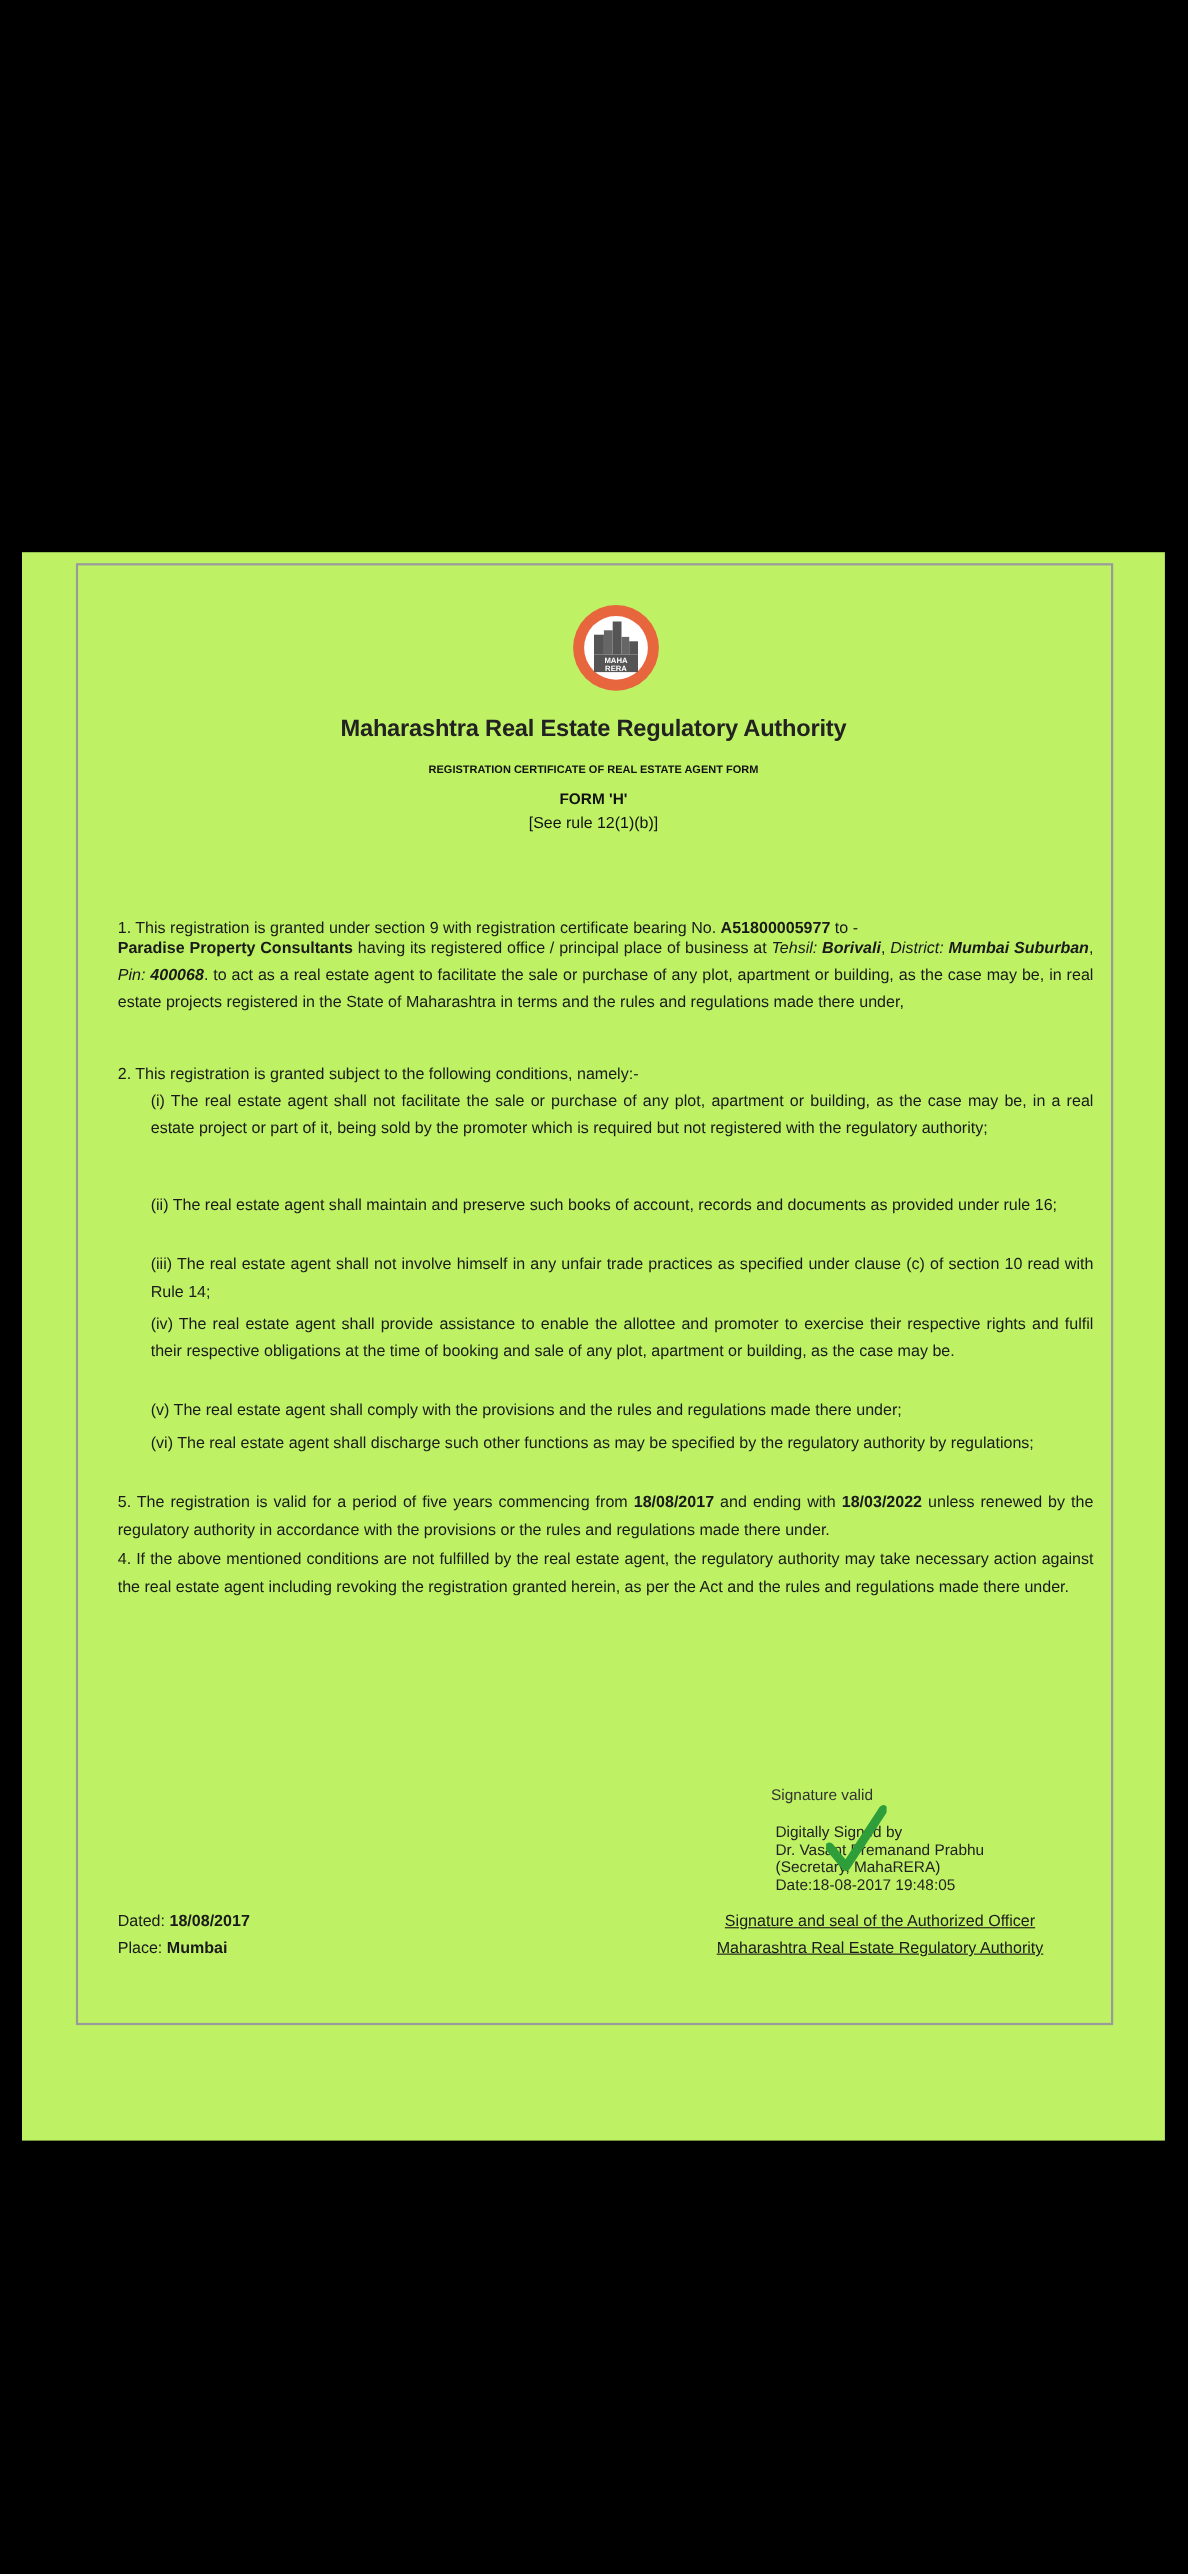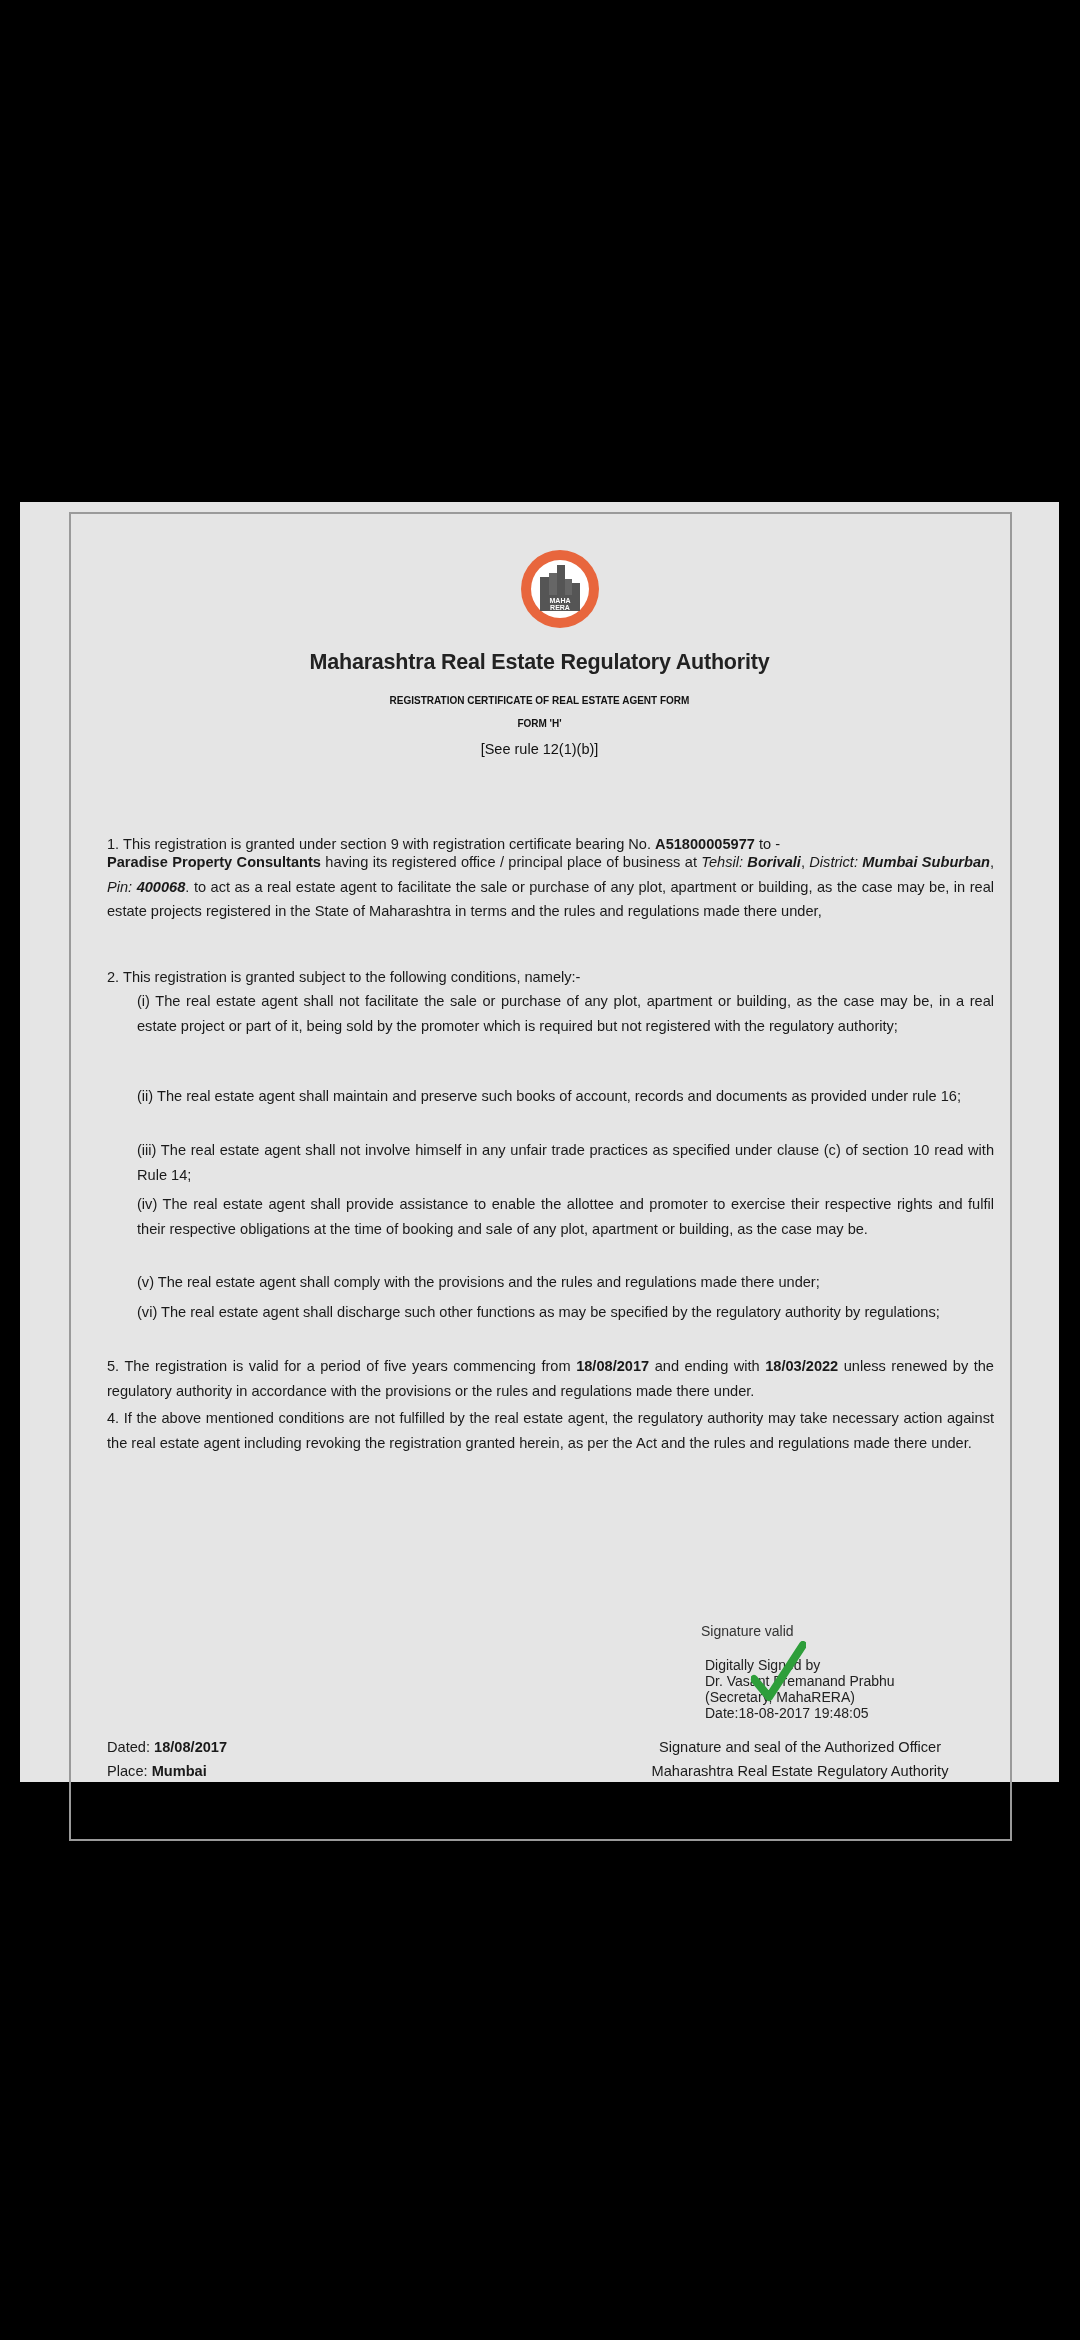--- a/index.html
+++ b/index.html
@@ -1,35 +1,35 @@
 <!DOCTYPE html>
 <html><head>
 <meta charset="utf-8">
 <style>
   * { margin: 0; padding: 0; box-sizing: border-box; }
   html, body { width: 1080px; height: 2340px; background: #000; overflow: hidden; }
   body { position: relative; font-family: "Liberation Sans", sans-serif; color: #1a1a1a; }
 
   .page {
-    position: absolute; left: 20px; top: 502px; width: 1039px; height: 1280px;
-    background: #e5e5e5;
+    position: absolute; left: 20px; top: 502px; width: 1039px; height: 1444px;
+    background: #bef264;
   }
   .frame {
     position: absolute; left: 49px; top: 10px; width: 943px; height: 1329px;
     border: 2px solid #9a9a9a;
   }
 
   .logo {
     position: absolute; left: 500px; top: 47px; width: 80px; height: 80px;
   }
 
   .center { position: absolute; left: 0; width: 100%; text-align: center; }
   .title { top: 148px; font-size: 21.5px; font-weight: bold; color: #222; letter-spacing: -0.2px; }
   .subtitle { top: 193px; font-size: 10px; font-weight: bold; color: #111; }
-  .form-h { top: 216px; font-size: 10px; font-weight: bold; color: #111; }
+  .form-h { top: 216px; font-size: 14px; font-weight: bold; color: #111; }
   .see-rule { top: 239px; font-size: 14.5px; color: #111; }
 
   .text { position: absolute; left: 87px; width: 887px; font-size: 14.6px; line-height: 24.5px; color: #1a1a1a; text-align: justify; }
   .sub { left: 117px; width: 857px; }
 
   .p1 { top: 306px; margin-top: 24px; }
   .p-agent { top: 348px; }
   .p2 { top: 463px; }
   .c1 { top: 487px; }
   .c2 { top: 582px; }
@@ -42,21 +42,21 @@
 
   b { font-weight: bold; }
   i { font-style: italic; }
 
   .sig-block { position: absolute; left: 681px; top: 1121px; width: 260px; font-size: 14px; line-height: 16px; color: #222; }
   .sig-valid { color: #333; margin-bottom: 18px; }
   .sig-line { padding-left: 4px; }
   .check { position: absolute; left: 50px; top: 18px; width: 55px; height: 62px; }
 
   .footer-left { position: absolute; left: 87px; top: 1233px; font-size: 14.6px; line-height: 24px; }
-  .footer-right { position: absolute; left: 600px; top: 1233px; width: 360px; text-align: center; font-size: 14.6px; line-height: 24px; }
+  .footer-right { position: absolute; left: 600px; top: 1233px; width: 360px; text-align: center; font-size: 14.6px; line-height: 24px; text-decoration: underline; }
 </style>
 </head>
 <body>
 
 <div class="page">
   <div class="frame"></div>
 
   <svg class="logo" viewBox="0 0 80 80">
     <circle cx="40" cy="40" r="39" fill="#e8663d"></circle>
     <circle cx="40" cy="40" r="29" fill="#fff"></circle>

